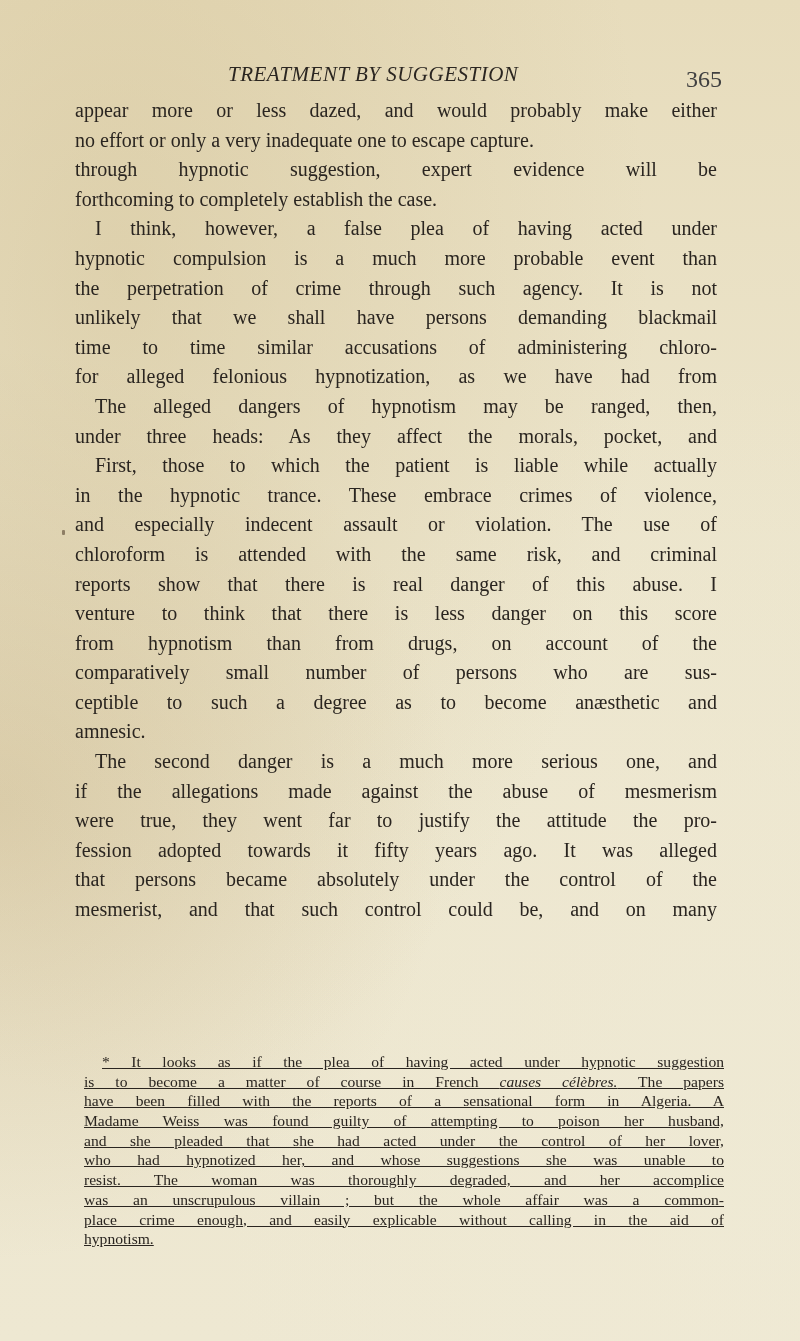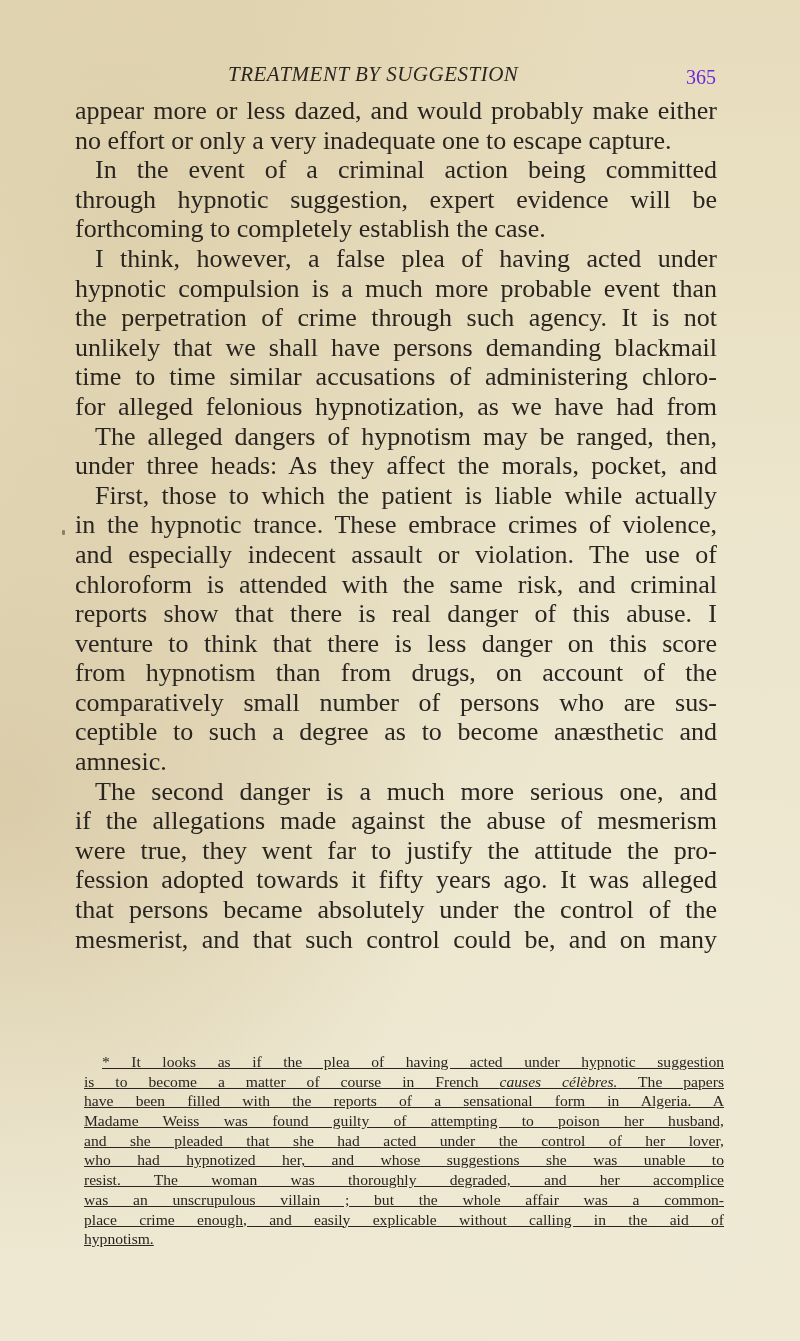--- a/index.html
+++ b/index.html
@@ -21,28 +21,28 @@
     .header {
       position: absolute; top: 58px; left: 0; width: 800px; height: 30px;
     }
     .running-title {
       position: absolute; left: 228px; top: 4px;
       font-style: italic; font-size: 21px; letter-spacing: 0.5px;
       color: #2b2621;
     }
     .page-number {
       position: absolute; left: 686px; top: 8px;
-      font-size: 20px; color: #6d28d9;
+      font-size: 24px; color: #404040;
     }
     .body-text {
       position: absolute; left: 75px; top: 96px; width: 642px;
     }
     .line {
       display: block; height: 29.6px; line-height: 29.6px;
-      font-size: 26px;
+      font-size: 20px;
       text-align: justify; text-align-last: justify;
       white-space: nowrap;
     }
     .line.last { text-align-last: left; }
     .line.indent { padding-left: 20px; }
     .footnote {
       position: absolute; left: 84px; top: 1052px; width: 640px; text-decoration: underline;
     }
     .fline {
       display: block; height: 19.7px; line-height: 19.7px;
@@ -65,21 +65,20 @@
 <div class="margin-mark"></div>
 
 <div class="header">
   <span class="running-title">TREATMENT BY SUGGESTION</span>
   <span class="page-number">365</span>
 </div>
 
 <div class="body-text">
   <span class="line">appear more or less dazed, and would probably make either</span>
   <span class="line last">no effort or only a very inadequate one to escape capture.</span>
-  <span class="line indent">In the event of a criminal action being committed</span>
   <span class="line">through hypnotic suggestion, expert evidence will be</span>
   <span class="line last">forthcoming to completely establish the case.</span>
   <span class="line indent">I think, however, a false plea of having acted under</span>
   <span class="line">hypnotic compulsion is a much more probable event than</span>
   <span class="line">the perpetration of crime through such agency. It is not</span>
   <span class="line">unlikely that we shall have persons demanding blackmail</span>
   <span class="line">time to time similar accusations of administering chloro-</span>
   <span class="line">for alleged felonious hypnotization, as we have had from</span>
   <span class="line indent">The alleged dangers of hypnotism may be ranged, then,</span>
   <span class="line">under three heads: As they affect the morals, pocket, and</span>

